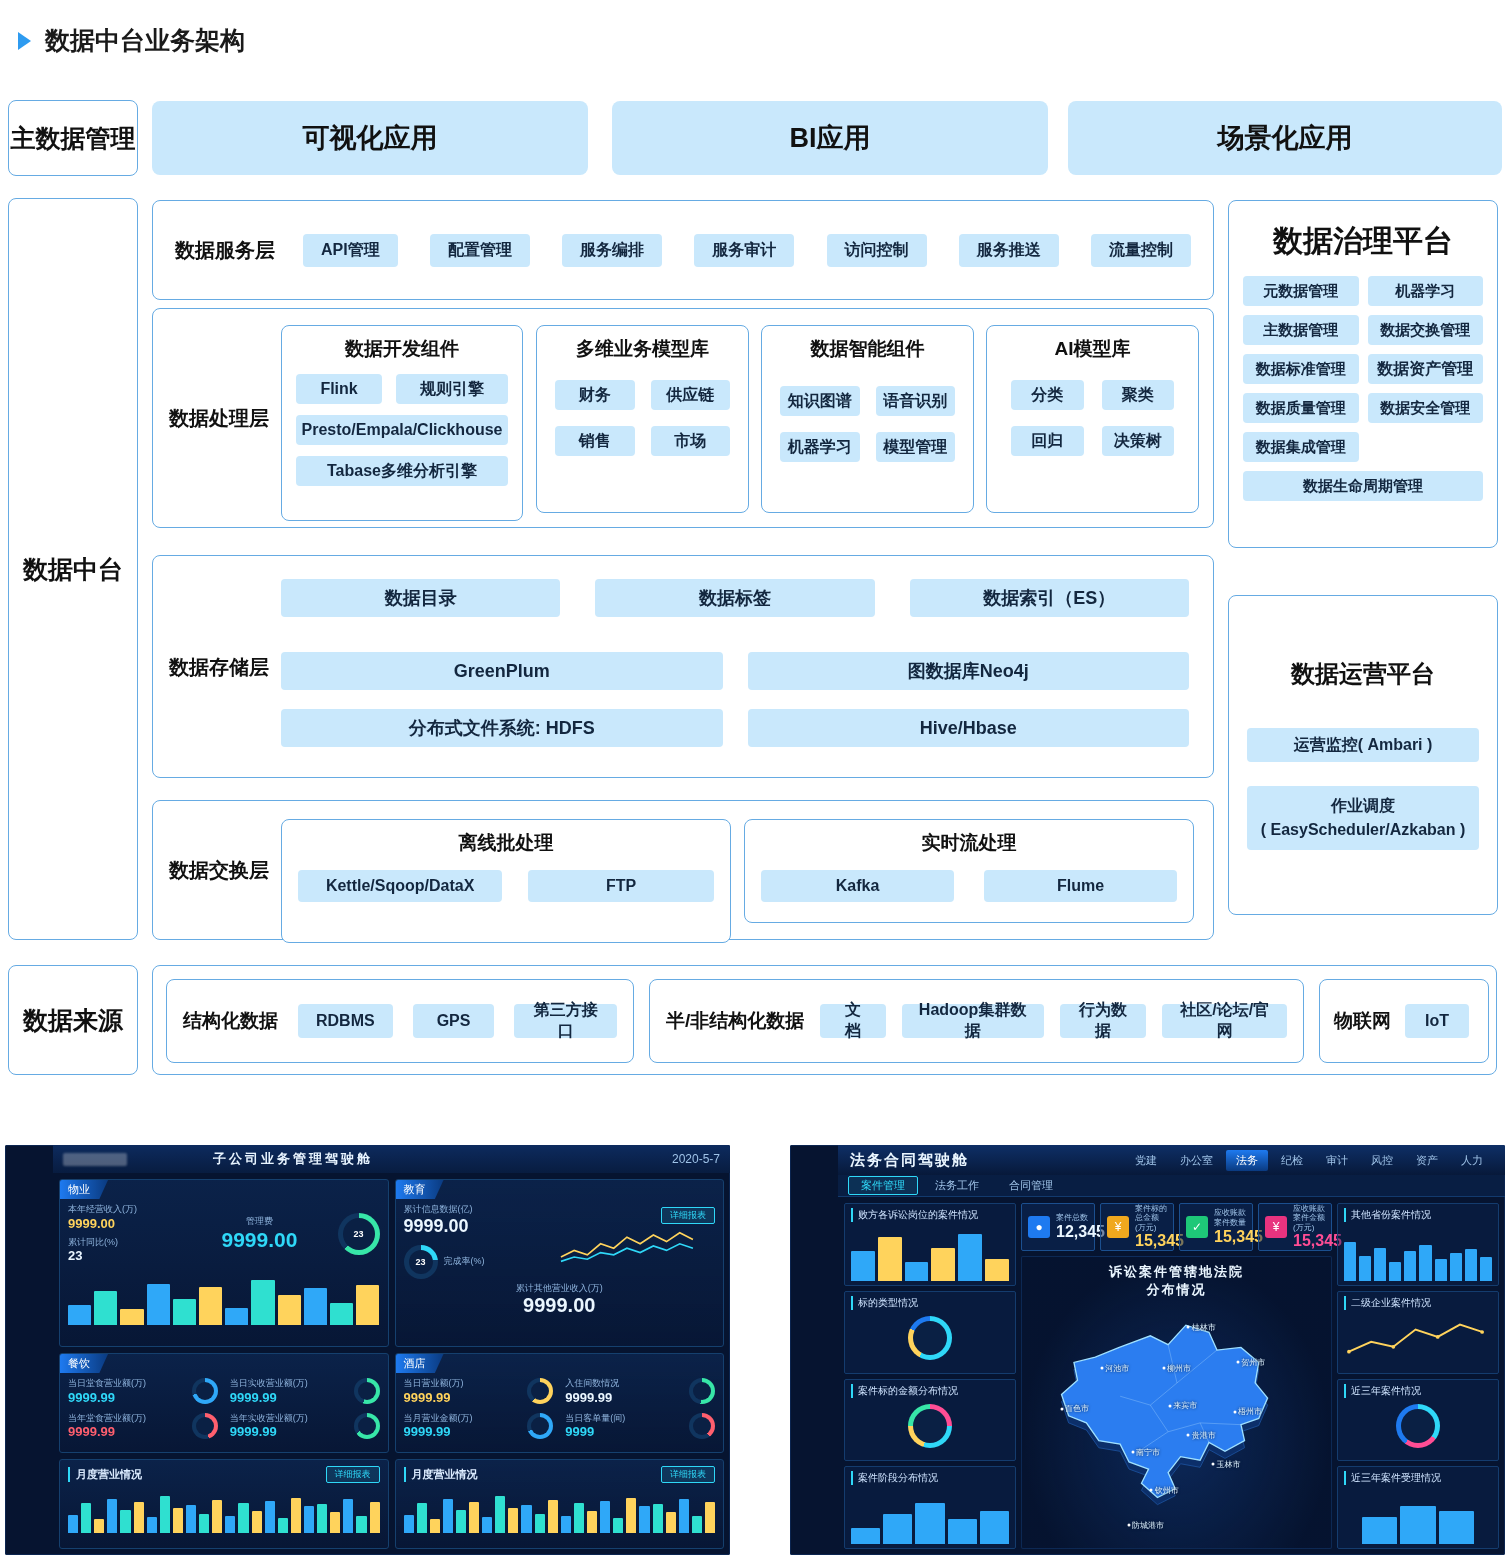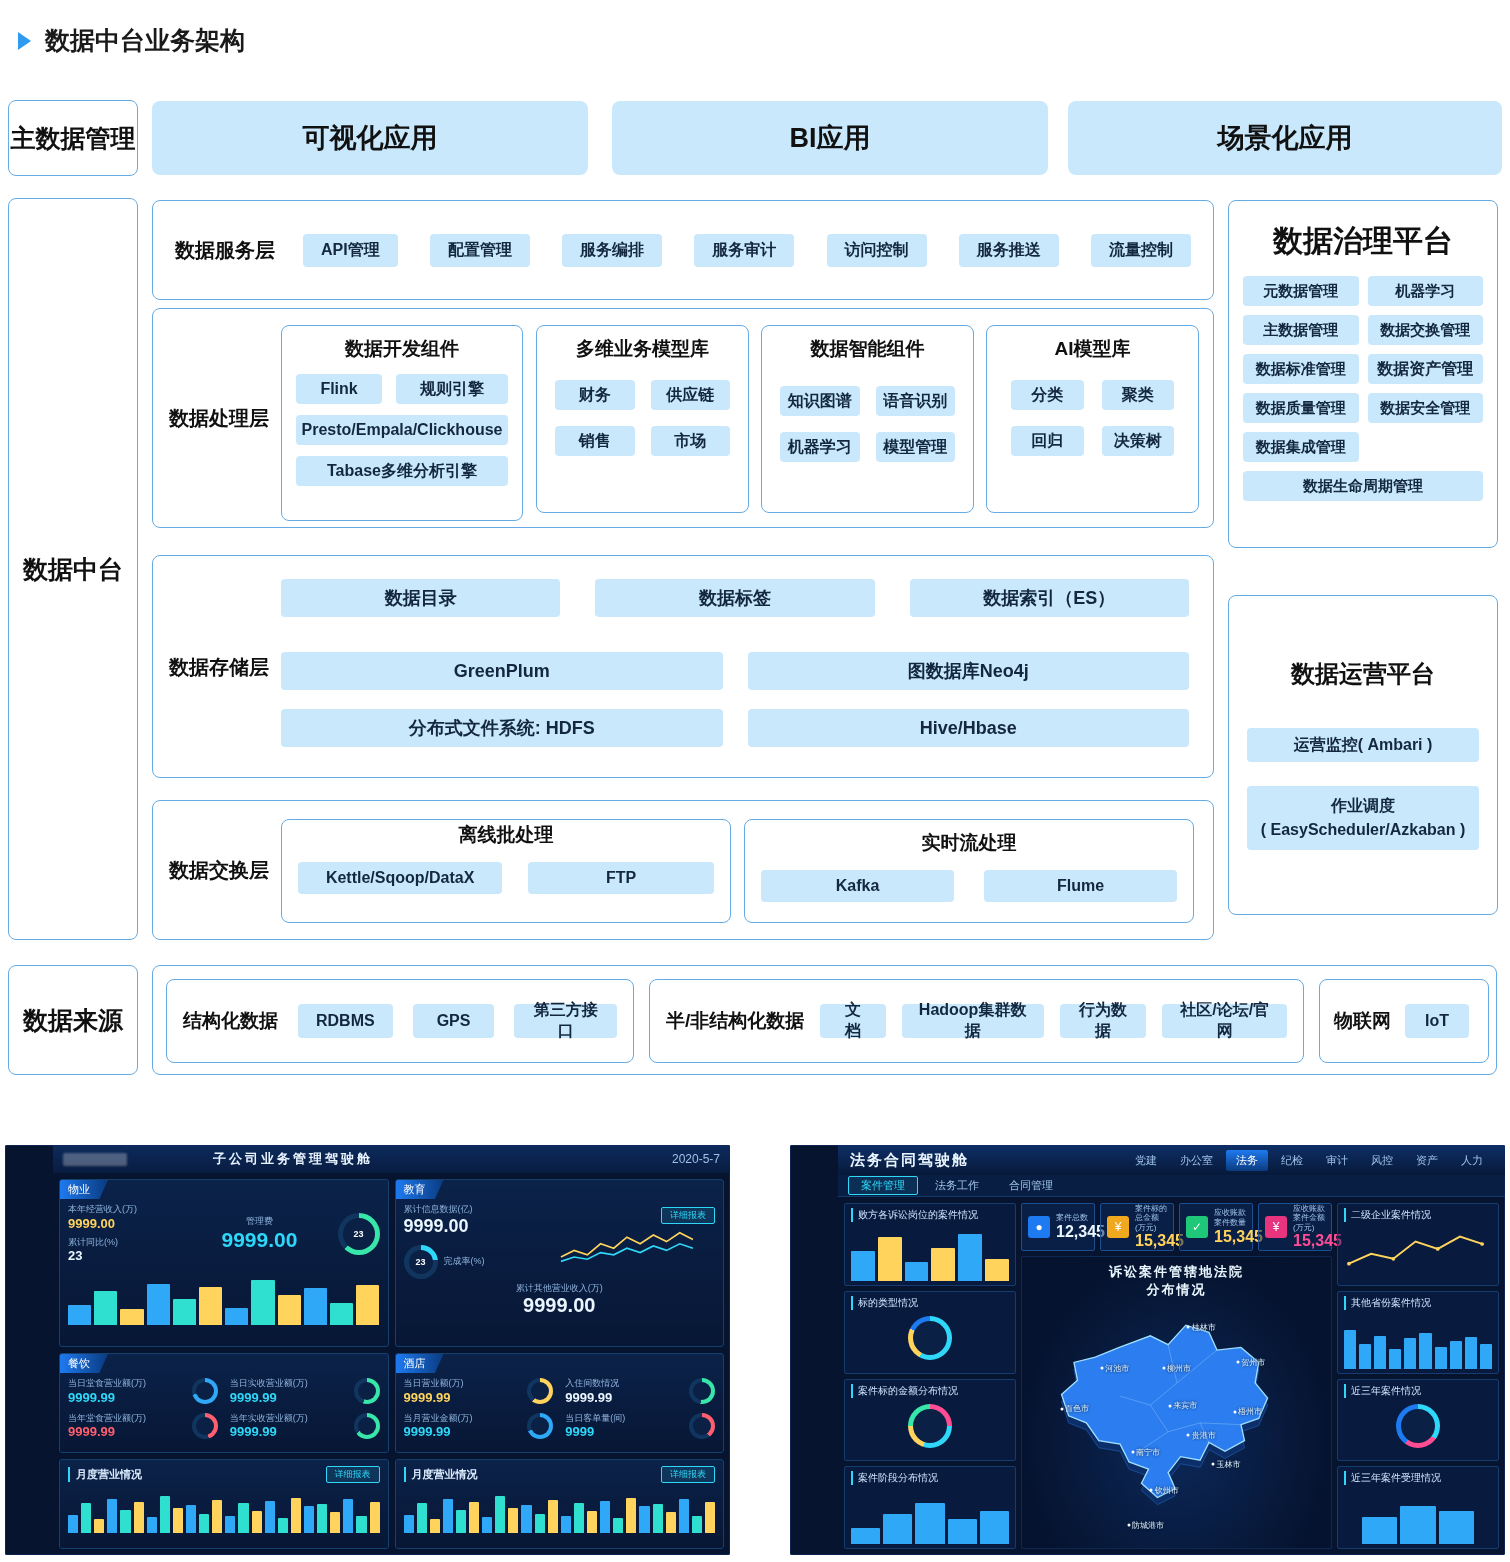--- a/index.html
+++ b/index.html
@@ -181,21 +181,21 @@
     <div style="text-align:center; font-size:24px; font-weight:bold; margin-top:62px;">数据运营平台</div>
     <div class="chip" style="height:34px; margin-top:38px;">运营监控( Ambari )</div>
     <div class="chip" style="height:64px; margin-top:24px; flex-direction:column; line-height:1.5;">
       <span>作业调度</span>
       <span>( EasyScheduler/Azkaban )</span>
     </div>
   </div>
 
   <div class="abs box" style="left:152px; top:800px; width:1062px; height:140px;">
     <div class="abs layer-label vcenter" style="left:16px;">数据交换层</div>
-    <div class="abs box" style="left:128px; top:18px; width:450px; height:104px; padding:2px 16px;">
+    <div class="abs box" style="left:128px; top:18px; width:450px; height:124px; padding:10px 16px;">
       <div class="group-title">离线批处理</div>
       <div style="display:flex; gap:26px; margin-top:14px;">
         <div class="chip" style="flex:1.1; height:32px;">Kettle/Sqoop/DataX</div>
         <div class="chip" style="flex:1; height:32px;">FTP</div>
       </div>
     </div>
     <div class="abs box" style="left:591px; top:18px; width:450px; height:104px; padding:10px 16px;">
       <div class="group-title">实时流处理</div>
       <div style="display:flex; gap:30px; margin-top:14px;">
         <div class="chip" style="flex:1; height:32px;">Kafka</div>
@@ -528,45 +528,45 @@
           <span class="city" style="left:73%; top:53%;">梧州市</span>
           <span class="city" style="left:40%; top:67%;">南宁市</span>
           <span class="city" style="left:58%; top:61%;">贵港市</span>
           <span class="city" style="left:66%; top:71%;">玉林市</span>
           <span class="city" style="left:46%; top:80%;">钦州市</span>
           <span class="city" style="left:40%; top:92%;">防城港市</span>
         </div>
       </div>
       <div class="scol" style="width:162px;">
         <div class="spanel">
+          <div class="spanel-title">其他省份案件情况</div>
+          <div class="bars" style="height:42px; flex:1;">
+              <div class="bar" style="height: 70%;"></div>
+              <div class="bar" style="height: 45%;"></div>
+              <div class="bar" style="height: 60%;"></div>
+              <div class="bar" style="height: 35%;"></div>
+              <div class="bar" style="height: 55%;"></div>
+              <div class="bar" style="height: 65%;"></div>
+              <div class="bar" style="height: 40%;"></div>
+              <div class="bar" style="height: 50%;"></div>
+              <div class="bar" style="height: 58%;"></div>
+              <div class="bar" style="height: 44%;"></div>
+            </div>
+        </div>
+        <div class="spanel">
           <div class="spanel-title">二级企业案件情况</div>
           <svg class="line-chart" style="flex:1; height:auto;" viewBox="0 0 120 40">
             <polyline points="4,30 22,22 40,26 58,12 76,18 94,8 112,14" fill="none" stroke="#ffd35c" stroke-width="1.5"></polyline>
             <circle cx="4" cy="30" r="1.5" fill="#ffd35c"></circle>
               <circle cx="40" cy="26" r="1.5" fill="#ffd35c"></circle>
               <circle cx="76" cy="18" r="1.5" fill="#ffd35c"></circle>
               <circle cx="112" cy="14" r="1.5" fill="#ffd35c"></circle>
           </svg>
         </div>
         <div class="spanel">
-          <div class="spanel-title">其他省份案件情况</div>
-          <div class="bars" style="height:42px; flex:1;">
-              <div class="bar" style="height: 70%;"></div>
-              <div class="bar" style="height: 45%;"></div>
-              <div class="bar" style="height: 60%;"></div>
-              <div class="bar" style="height: 35%;"></div>
-              <div class="bar" style="height: 55%;"></div>
-              <div class="bar" style="height: 65%;"></div>
-              <div class="bar" style="height: 40%;"></div>
-              <div class="bar" style="height: 50%;"></div>
-              <div class="bar" style="height: 58%;"></div>
-              <div class="bar" style="height: 44%;"></div>
-            </div>
-        </div>
-        <div class="spanel">
           <div class="spanel-title">近三年案件情况</div>
           <div class="donut" style="width:44px;height:44px;margin:6px auto;background:conic-gradient(#2fd8f8 0 35%,#ff4d94 0 60%,#1e7af0 0);"></div>
         </div>
         <div class="spanel">
           <div class="spanel-title">近三年案件受理情况</div>
           <div class="bars" style="height:38px; flex:1; padding:0 18px;">
               <div class="bar" style="height: 50%;"></div>
               <div class="bar" style="height: 70%;"></div>
               <div class="bar" style="height: 60%;"></div>
             </div>

